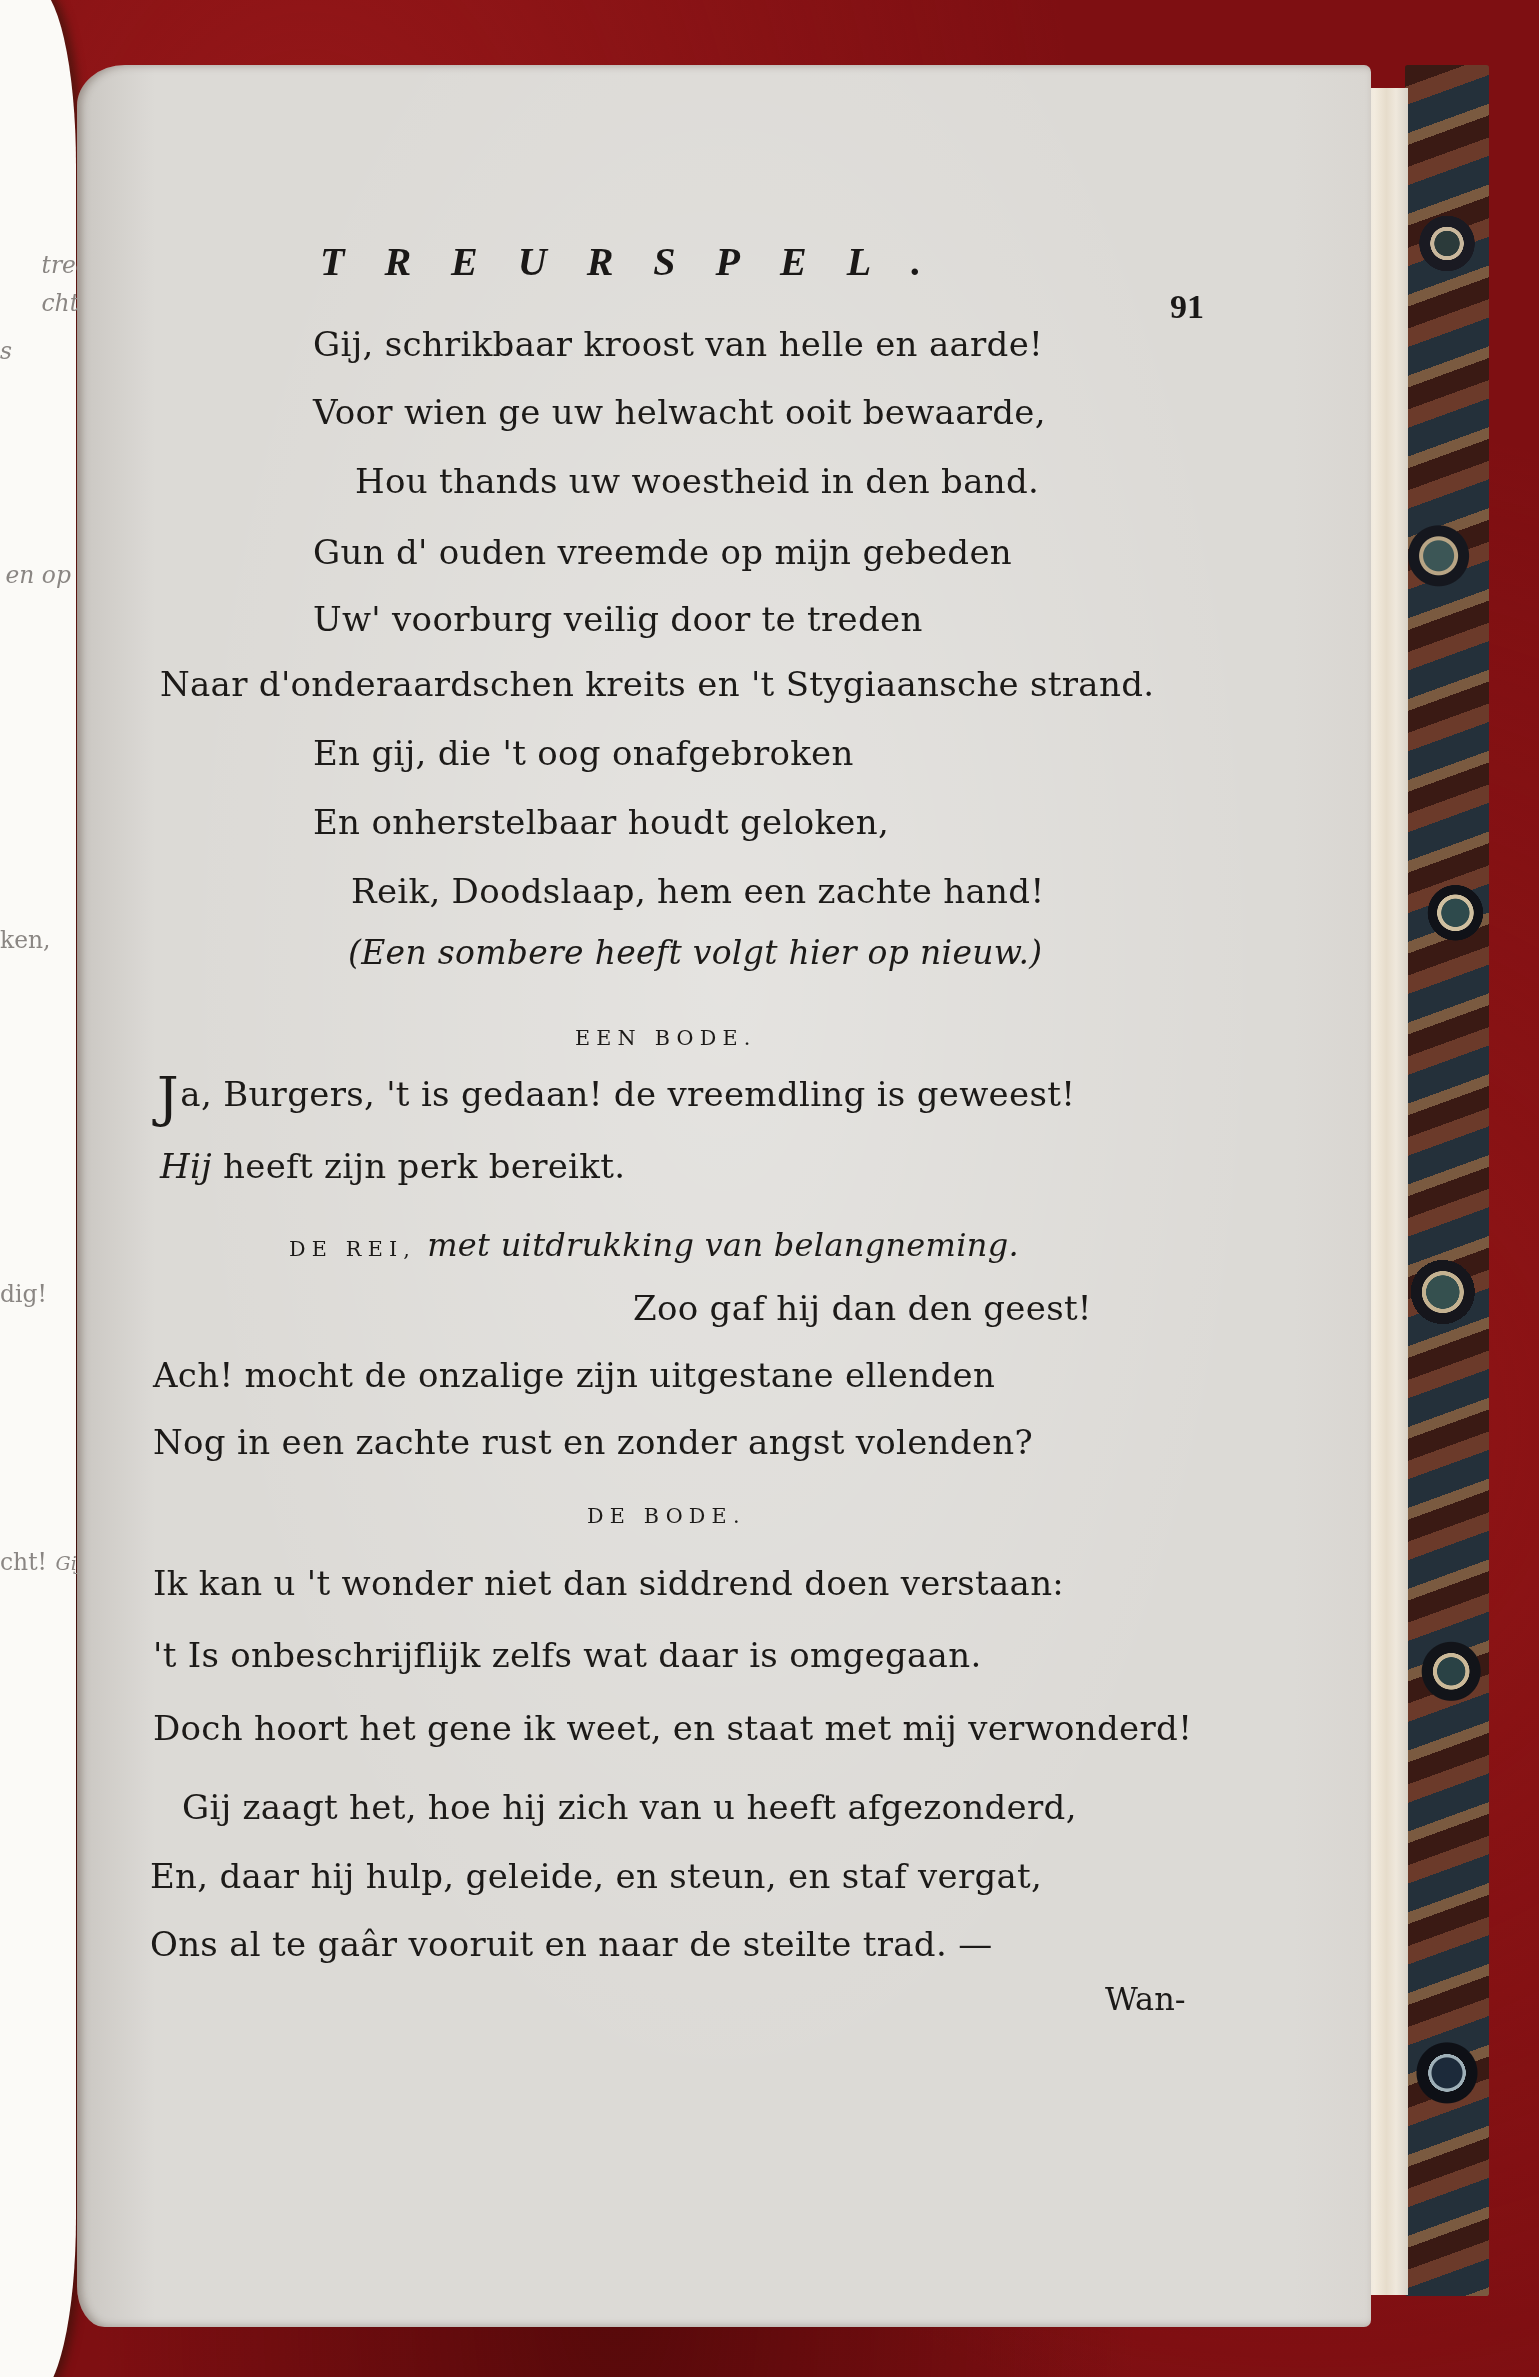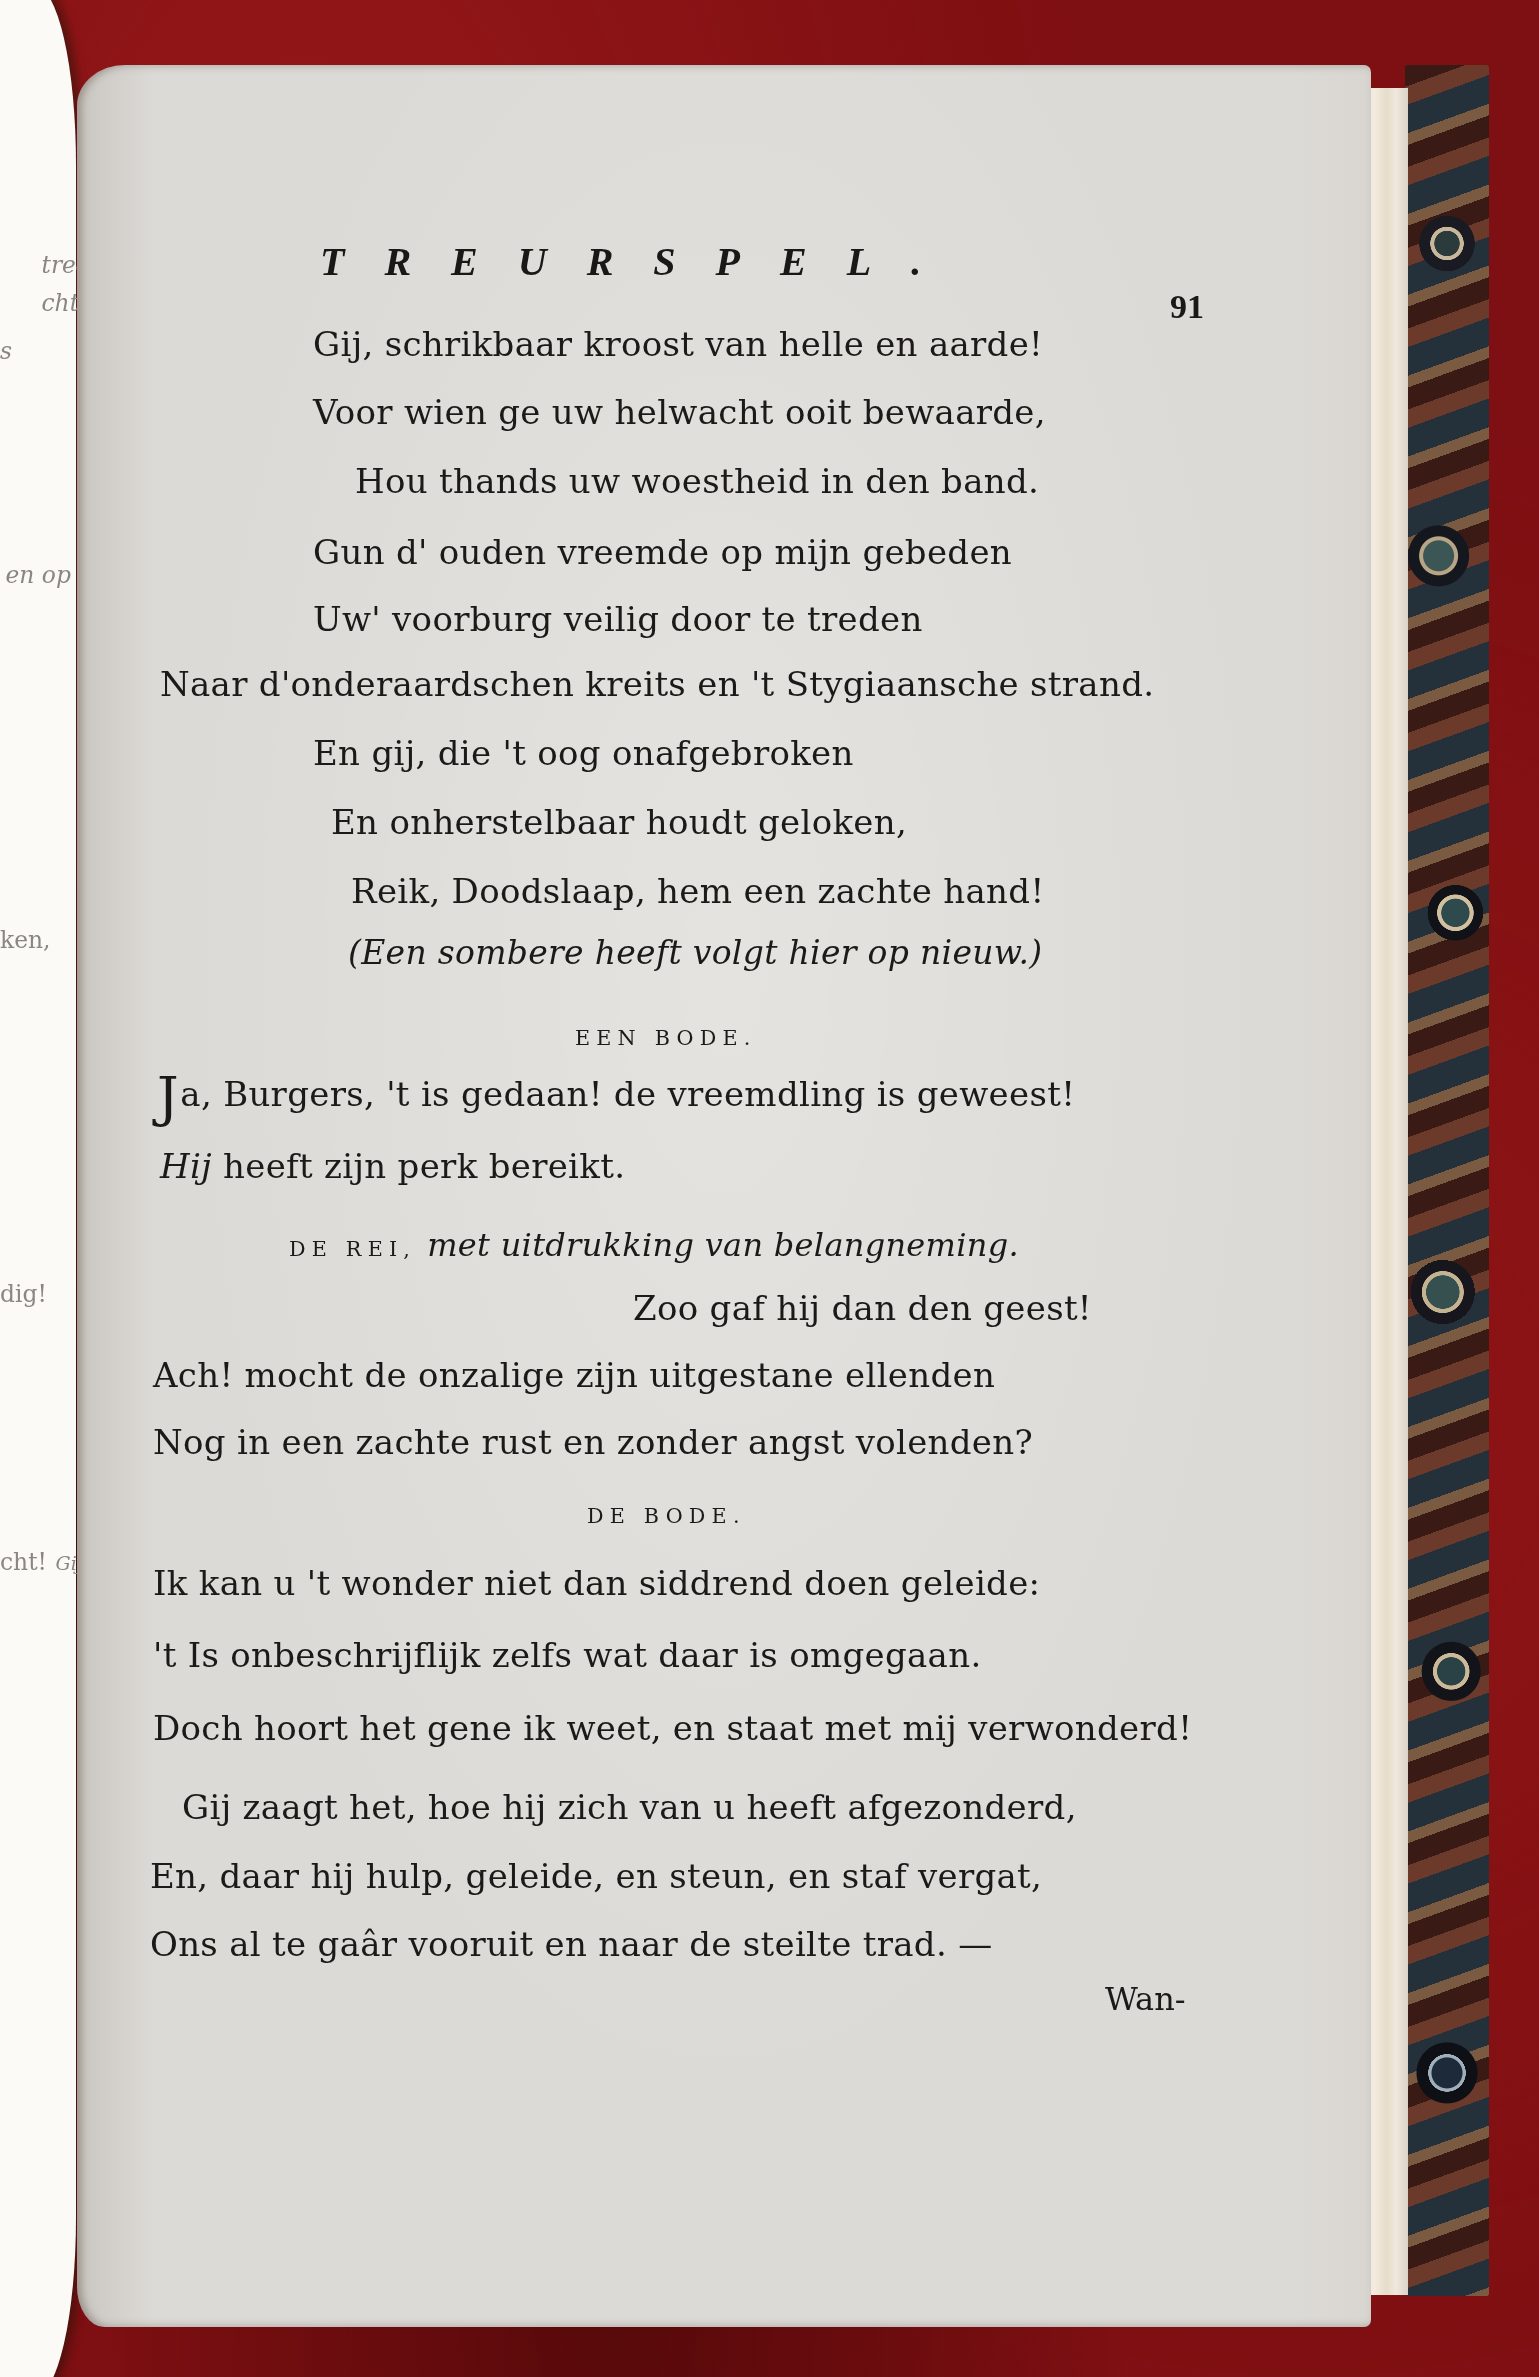--- a/index.html
+++ b/index.html
@@ -96,21 +96,21 @@
 <div class="running-head">TREURSPEL.</div>
 <div class="page-number">91</div>
 
 <div class="line" style="left:313px;top:324px;">Gij, schrikbaar kroost van helle en aarde!</div>
 <div class="line" style="left:313px;top:392px;">Voor wien ge uw helwacht ooit bewaarde,</div>
 <div class="line" style="left:355px;top:461px;">Hou thands uw woestheid in den band.</div>
 <div class="line" style="left:313px;top:532px;text-align:right;">Gun d' ouden vreemde op mijn gebeden</div>
 <div class="line" style="left:313px;top:599px;">Uw' voorburg veilig door te treden</div>
 <div class="line" style="left:160px;top:664px;">Naar d'onderaardschen kreits en 't Stygiaansche strand.</div>
 <div class="line" style="left:313px;top:733px;">En gij, die 't oog onafgebroken</div>
-<div class="line" style="left:331px;top:802px;">En onherstelbaar houdt geloken,</div>
+<div class="line" style="left:313px;top:802px;">En onherstelbaar houdt geloken,</div>
 <div class="line" style="left:351px;top:871px;">Reik, Doodslaap, hem een zachte hand!</div>
 <div class="line direction-italic" style="left:348px;top:933px;">(Een sombere heeft volgt hier op nieuw.)</div>
 
 <div class="speaker" style="left:575px;top:1026px;">EEN BODE.</div>
 
 <div class="line" style="left:157px;top:1074px;">
   <span class="dropcap">J</span><span>a, Burgers, 't is gedaan! de vreemdling is geweest!</span>
 </div>
 <div class="line" style="left:160px;top:1146px;">
   <span class="it">Hij</span><span> heeft zijn perk bereikt.</span>
@@ -120,21 +120,21 @@
   <span class="speaker" style="position:static;">DE REI,</span>
   <span class="it" style="font-size:32px;">met uitdrukking van belangneming.</span>
 </div>
 
 <div class="line" style="left:633px;top:1288px;">Zoo gaf hij dan den geest!</div>
 <div class="line" style="left:153px;top:1355px;">Ach! mocht de onzalige zijn uitgestane ellenden</div>
 <div class="line" style="left:153px;top:1422px;">Nog in een  zachte rust en zonder angst volenden?</div>
 
 <div class="speaker" style="left:587px;top:1504px;">DE BODE.</div>
 
-<div class="line" style="left:153px;top:1563px;">Ik kan u 't wonder niet dan siddrend doen geleide:</div>
+<div class="line" style="left:153px;top:1563px;">Ik kan u 't wonder niet dan siddrend doen verstaan:</div>
 <div class="line" style="left:153px;top:1635px;">'t Is onbeschrijflijk zelfs wat daar is omgegaan.</div>
 <div class="line" style="left:153px;top:1708px;">Doch hoort het gene ik weet, en staat met mij verwonderd!</div>
 <div class="line" style="left:182px;top:1787px;">Gij zaagt het, hoe hij zich van u heeft afgezonderd,</div>
 <div class="line" style="left:150px;top:1856px;">En, daar hij hulp, geleide, en steun, en staf vergat,</div>
 <div class="line" style="left:150px;top:1924px;">Ons al te gaâr vooruit en naar de steilte trad. —</div>
 
 <div class="catchword">Wan-</div>
 
 
 </body></html>

